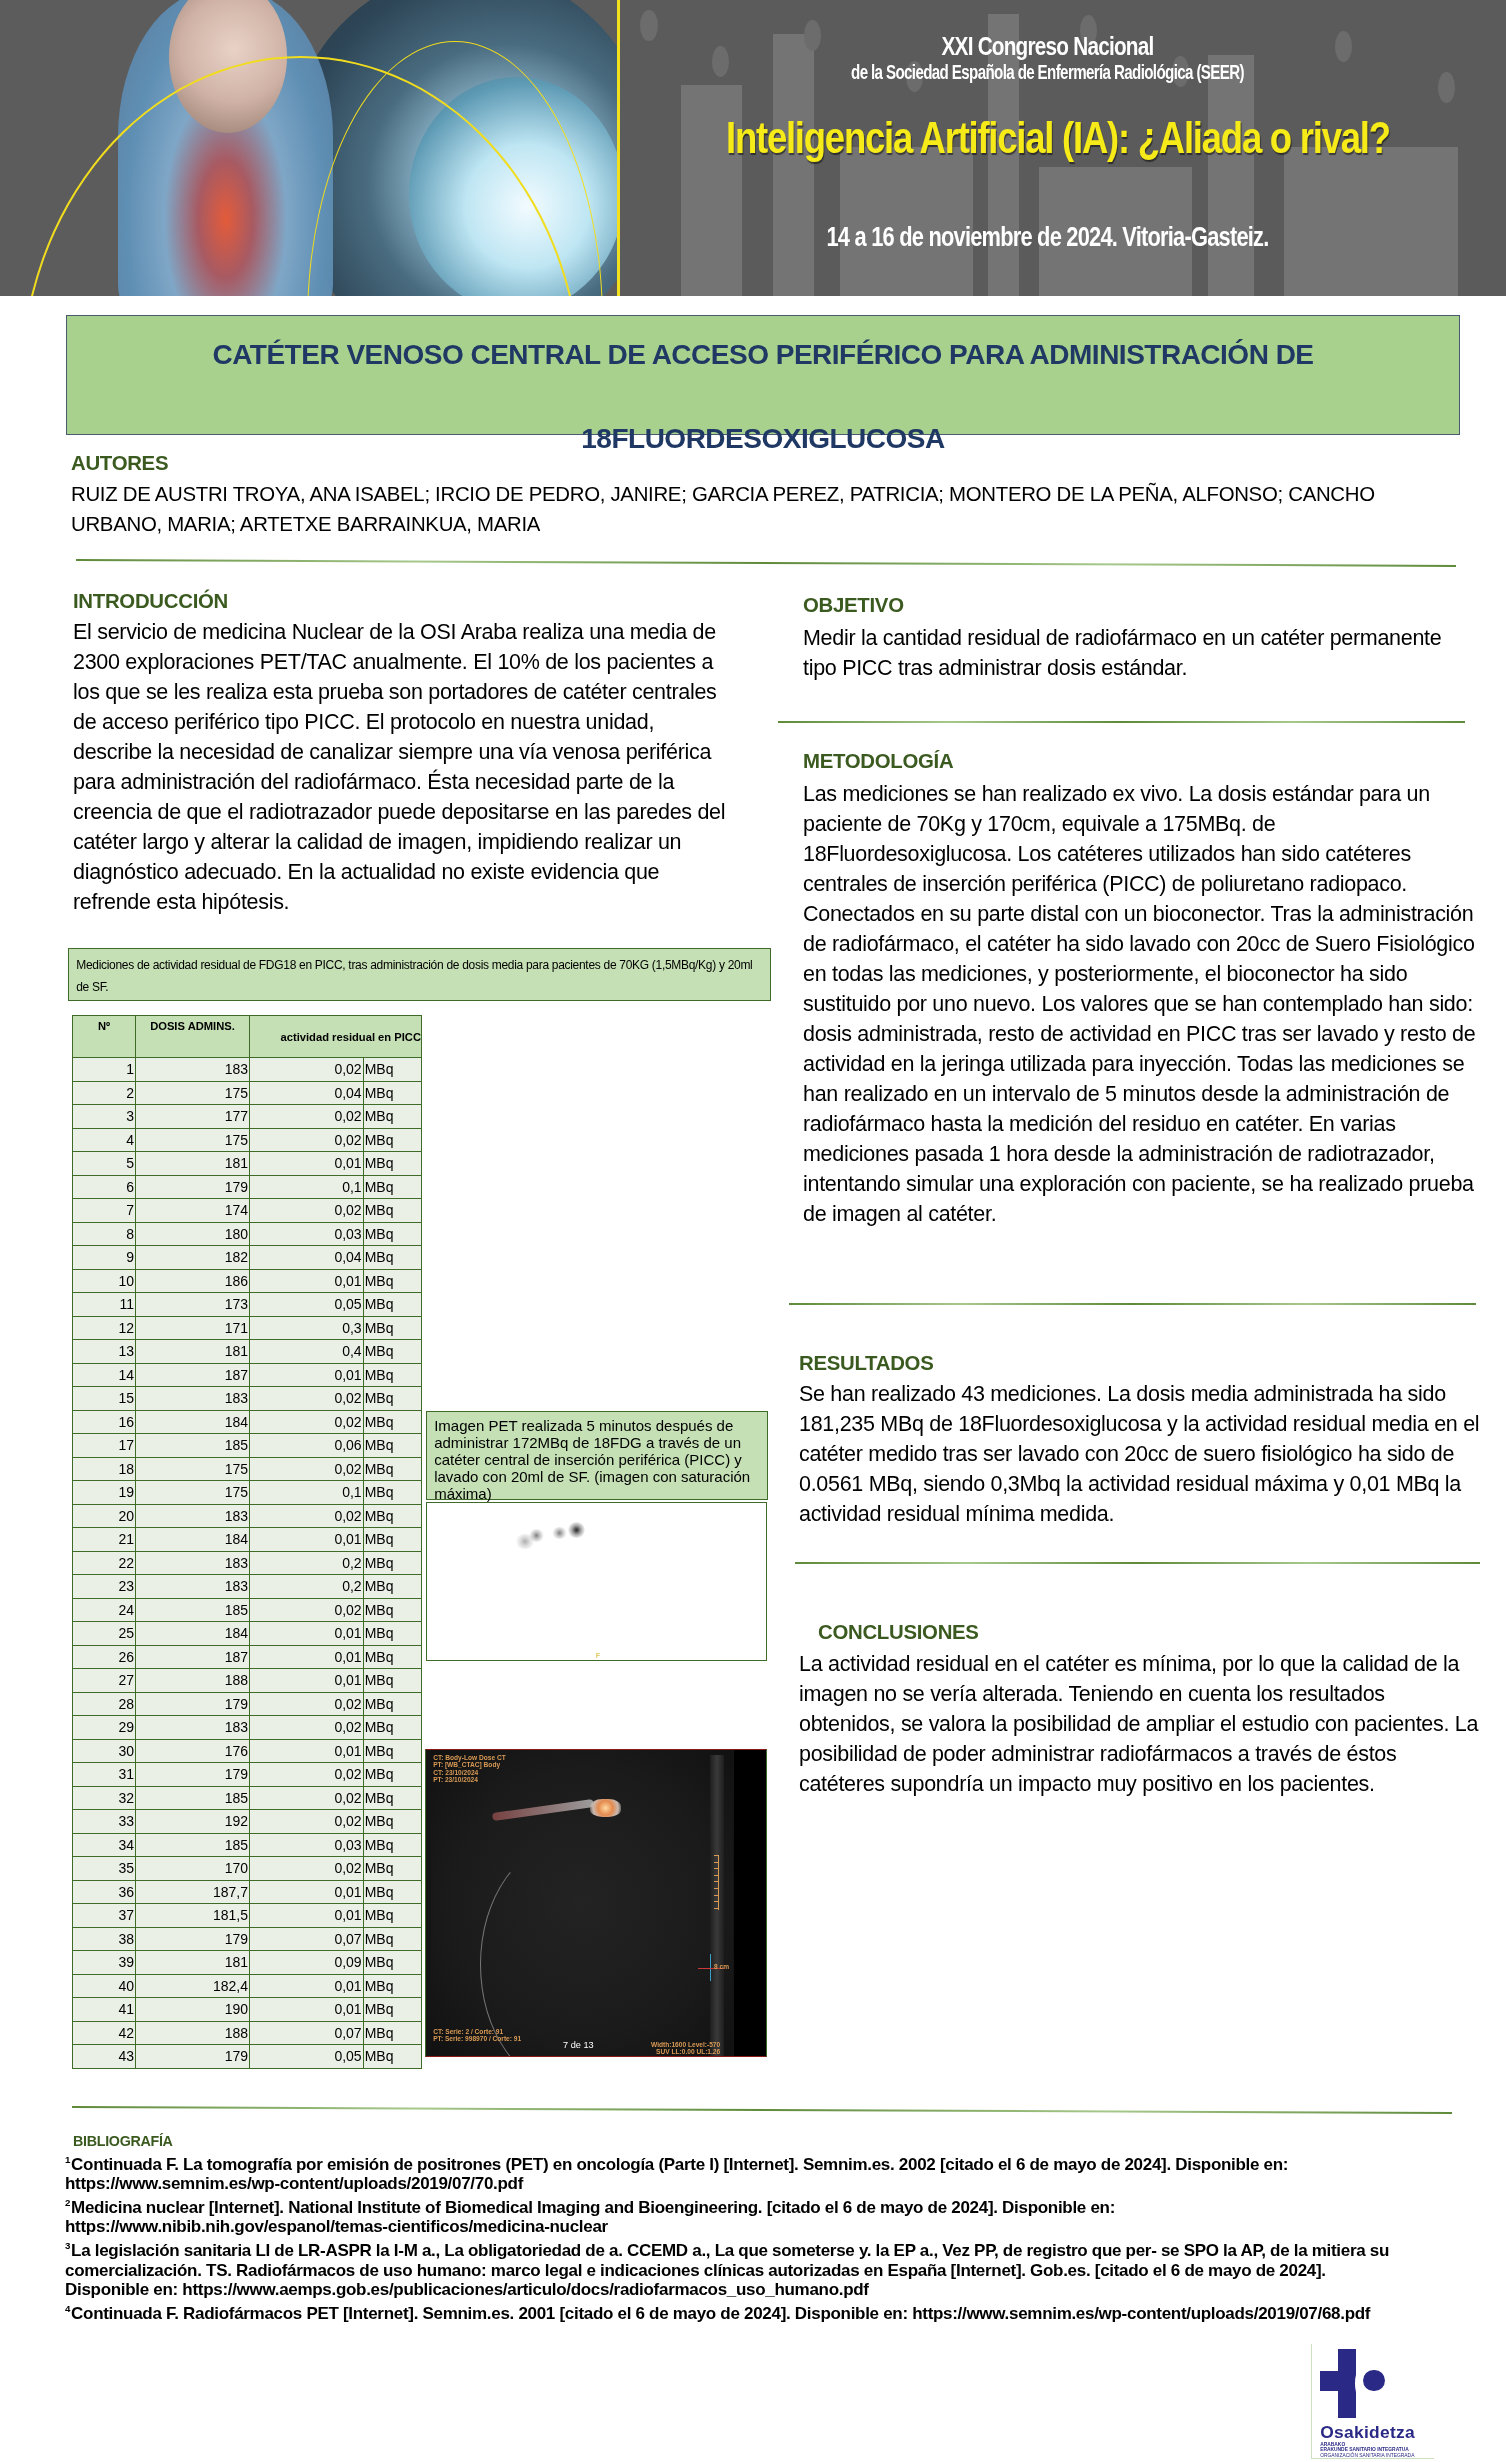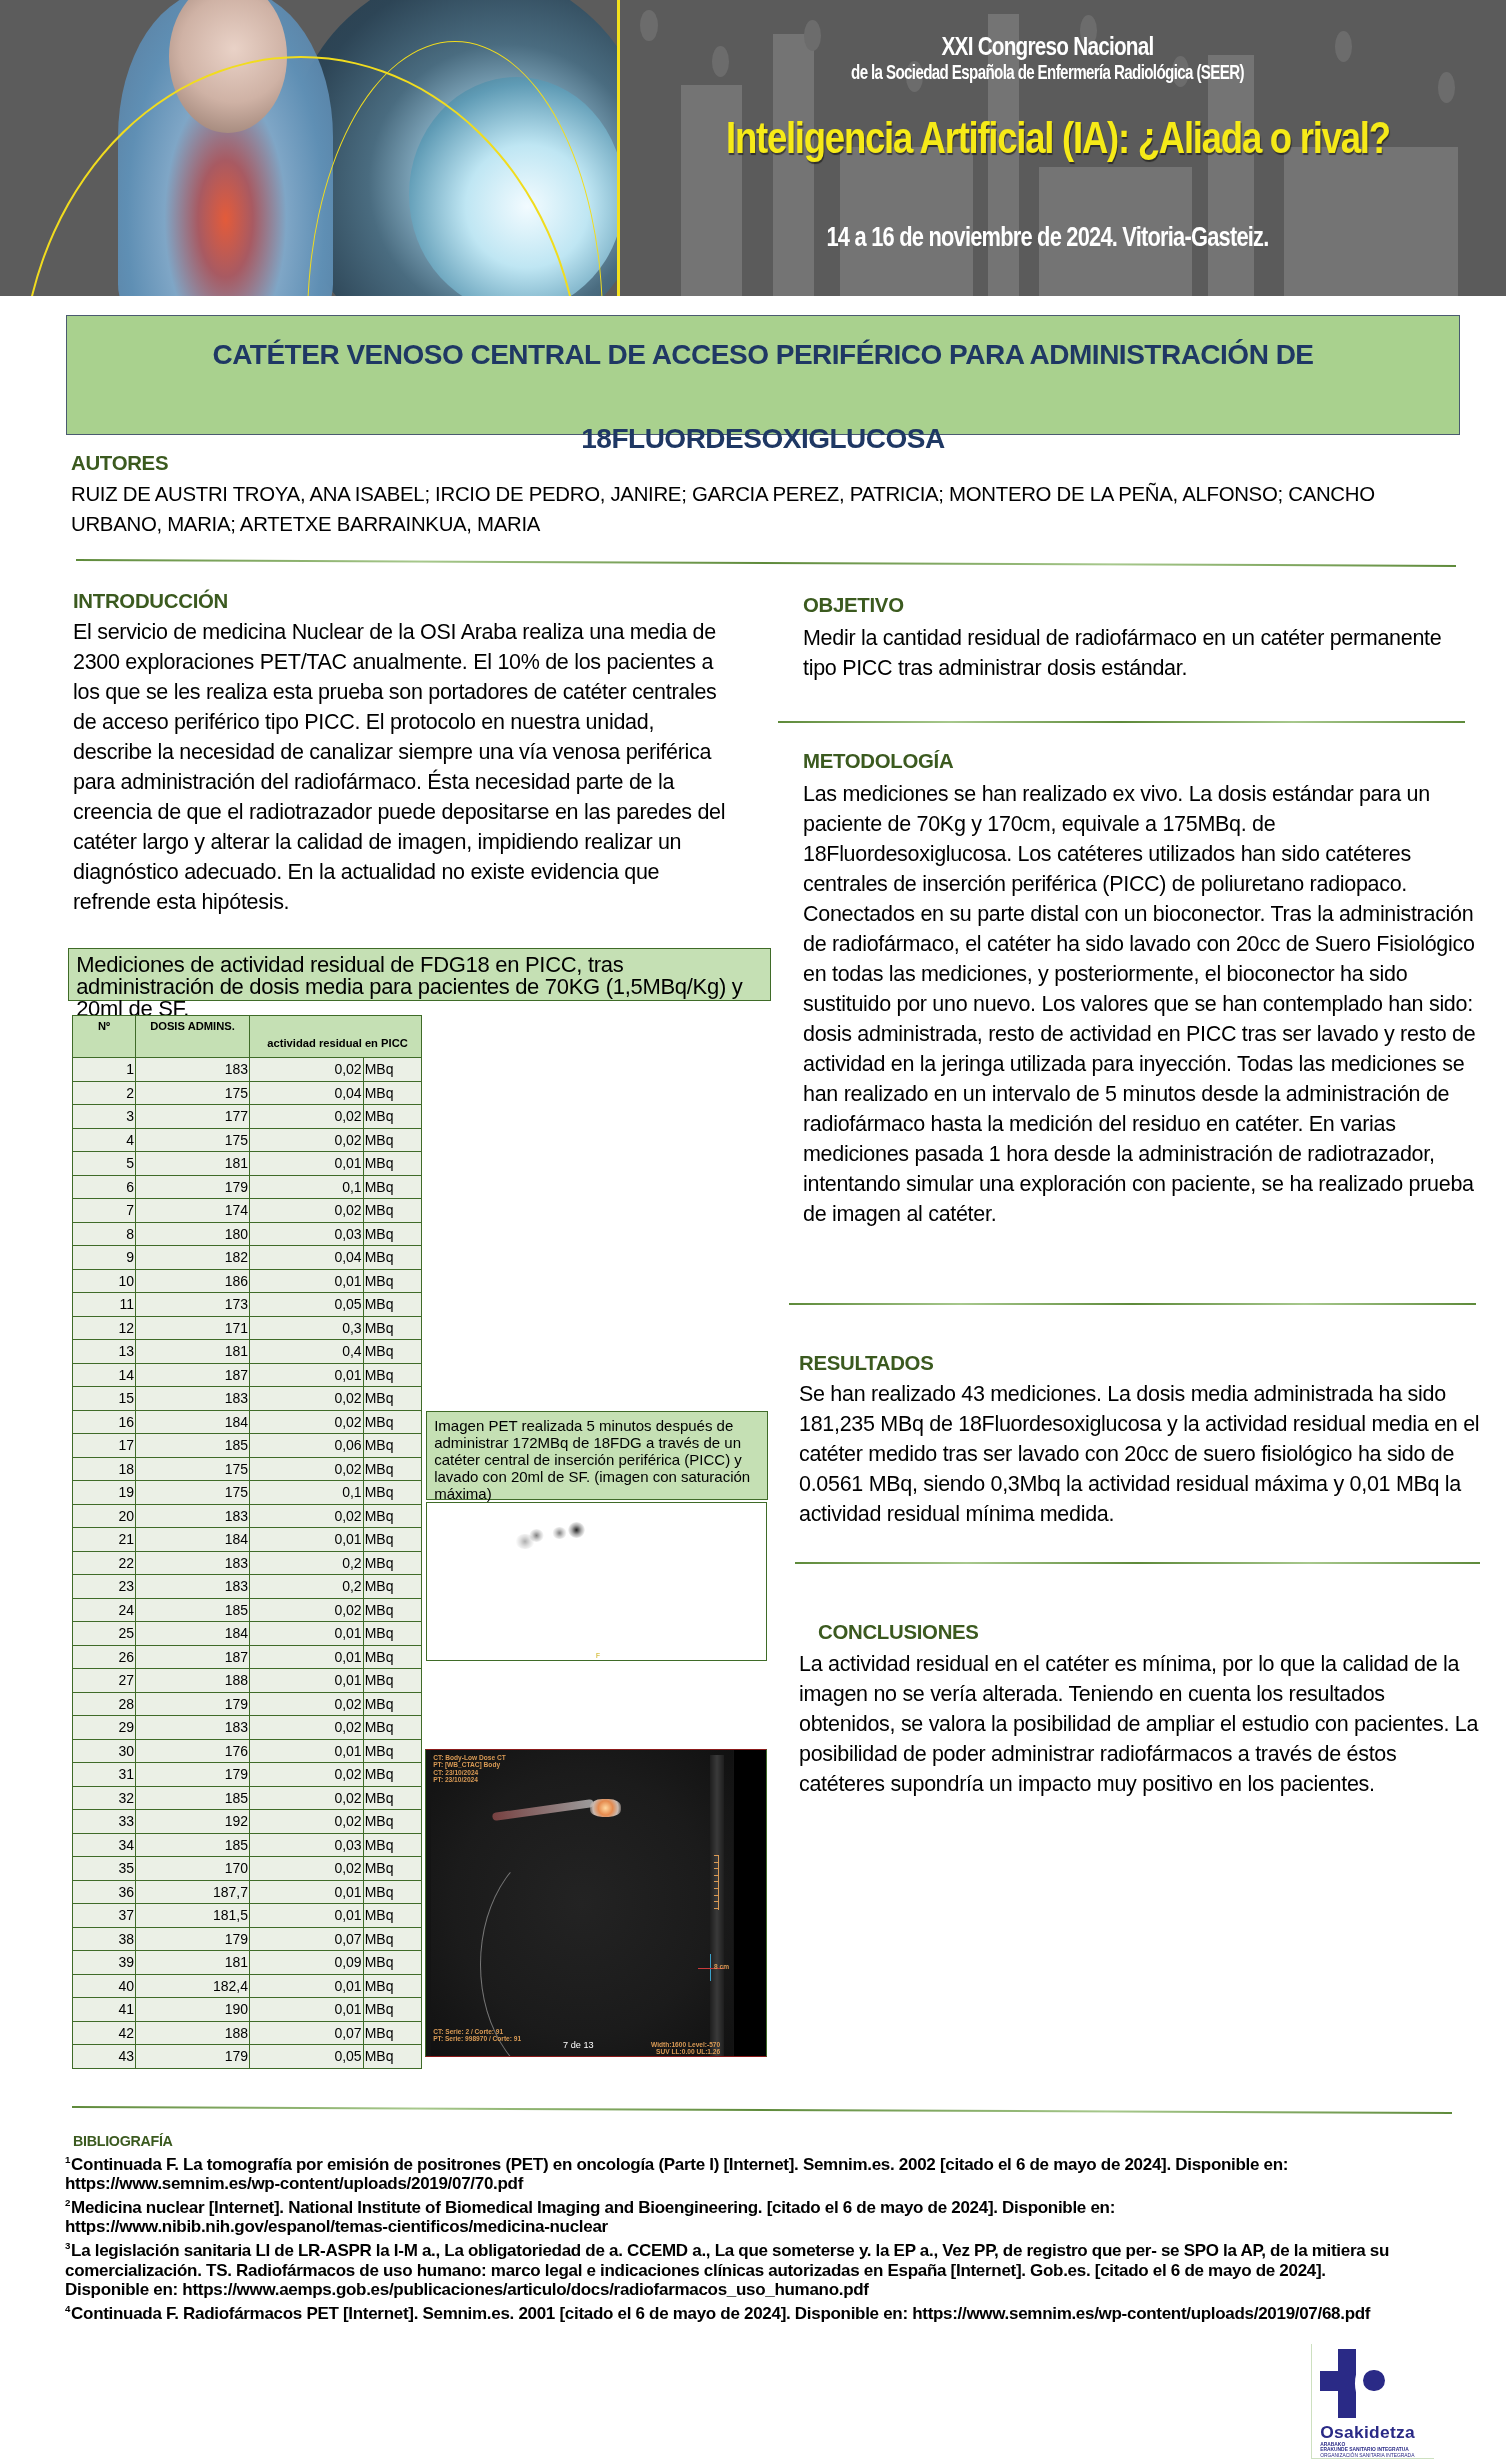--- a/index.html
+++ b/index.html
@@ -51,29 +51,29 @@
   .rule-met { left: 789px; top: 1303px; width: 687px; }
 
   .res-h { left: 799px; top: 1352px; }
   .res-p { left: 799px; top: 1379px; width: 685px; }
   .rule-res { left: 795px; top: 1562px; width: 685px; }
 
   .con-h { left: 818px; top: 1621px; }
   .con-p { left: 799px; top: 1649px; width: 685px; }
 
   
-  .tab-caption { position: absolute; left: 68px; top: 948px; width: 703px; height: 53px; background: #c5e0b4; border: 1.5px solid #3f6b28; border-top-width: 1px; padding: 4.6px 7.2px; font-size: 22px; line-height: 22px; letter-spacing: -0.3px; }
+  .tab-caption { position: absolute; left: 68px; top: 948px; width: 703px; height: 53px; background: #c5e0b4; border: 1.5px solid #3f6b28; border-top-width: 1px; padding: 4.6px 7.2px; font-size: 12px; line-height: 22px; letter-spacing: -0.3px; }
 
   
   .data-table { position: absolute; left: 72px; top: 1015px; border-collapse: collapse; font-family: "Liberation Sans", sans-serif; }
   .data-table th, .data-table td { border: 1px solid #3f6b28; }
   .data-table th { background: #c5e0b4; font-size: 11.2px; font-weight: bold; height: 42px; }
   .data-table th.c-num { width: 63px; vertical-align: top; padding-top: 4.1px; }
   .data-table th.c-dose { width: 114px; vertical-align: top; padding-top: 4.1px; }
-  .data-table th.c-act { width: 172px; vertical-align: bottom; padding-bottom: 8px; text-align: center; padding-left: 4.1px; }
+  .data-table th.c-act { width: 172px; vertical-align: bottom; padding-bottom: 14px; text-align: right; padding-left: 4.1px; }
   .data-table td { background: #ebf0e6; font-size: 14px; height: 23.5px; text-align: right; padding-right: 1px; }
   .data-table td.unit { text-align: left; padding-left: 1px; width: 57px; }
   .data-table td.val { width: 111px; }
 
   
   .img-caption { position: absolute; left: 426px; top: 1411px; width: 342px; height: 89px; background: #c5e0b4; border: 1.5px solid #3f6b28; padding: 5.1px 7.2px; font-family: "Liberation Sans", sans-serif; font-size: 15px; line-height: 17px; }
   .pet-white { position: absolute; left: 426px; top: 1502px; width: 341px; height: 159px; background: #fff; border: 1.5px solid #3f6b28; }
   .pet-white .blob { position: absolute; border-radius: 50%; background: radial-gradient(circle, rgba(0,0,0,0.9) 0%, rgba(0,0,0,0.35) 40%, rgba(0,0,0,0) 75%); }
   .pet-white .mark { position: absolute; left: 169px; top: 149px; font-size: 6.6px; color: #c8a800; }
   .pet-dark { position: absolute; left: 425px; top: 1749px; width: 342px; height: 308px; background: #141414; border: 1.5px solid #3f6b28; border-top: 1.5px solid #8a1a1a; border-bottom: 1.5px solid #8a1a1a; overflow: hidden; }

